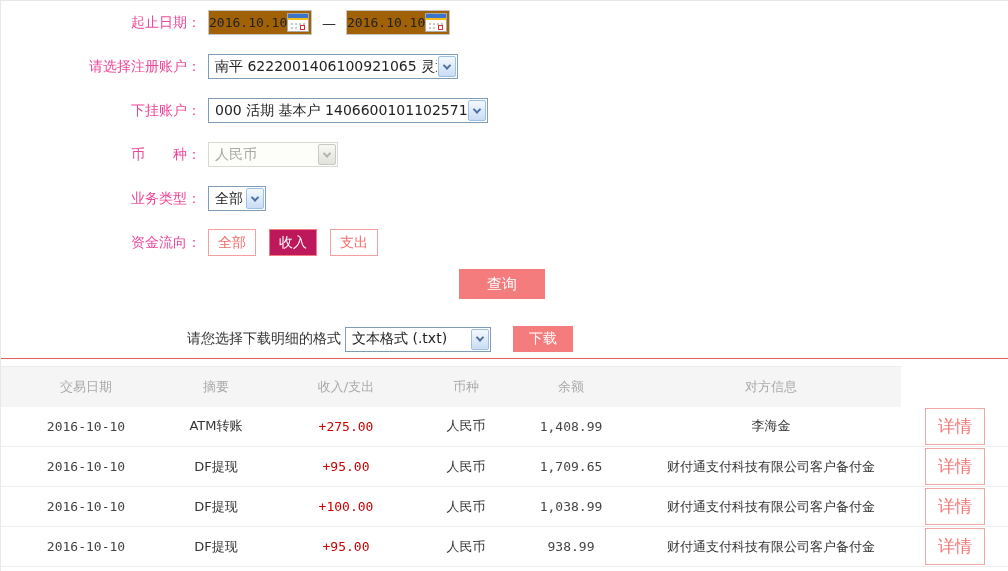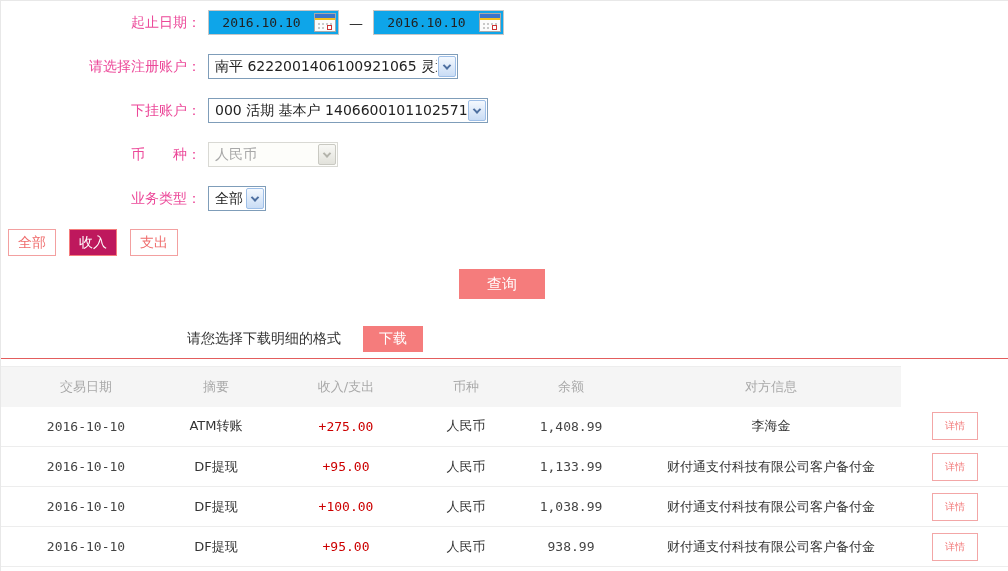--- a/index.html
+++ b/index.html
@@ -8,21 +8,21 @@
   .page { width:1008px; height:571px; border-left:1px solid #e8e8e8; border-top:1px solid #e8e8e8; background:#fff; }
 
   
   .form-area { padding-top:8px; }
   .form-row { display:flex; align-items:center; height:27px; margin-bottom:17px; }
   .form-row:last-child { margin-bottom:0; }
   .form-label { flex:0 0 200px; text-align:right; color:#ec4899; white-space:pre; }
   .ctrl { margin-left:7px; display:flex; align-items:center; }
 
   
-  .date-input { width:131px; height:25px; border:1px solid #c6c6c6; background:#0ea5e9; display:flex; align-items:center; }
+  .date-input { width:104px; height:25px; border:1px solid #c6c6c6; background:#a16207; display:flex; align-items:center; }
   .date-text { flex:1; text-align:center; font-family:"DejaVu Sans Mono","Liberation Mono",monospace; font-size:13px; color:#222; }
   .cal-icon { width:22px; height:19px; margin-right:2px; flex:0 0 22px; cursor:pointer; }
   .date-sep { margin:0 10px; color:#333; }
 
   
   .xp-select { height:25px; border:1px solid #7f9db9; background:#fff; display:inline-flex; align-items:center; cursor:pointer; }
   .xp-select .val { flex:1; padding:0 6px; white-space:nowrap; overflow:hidden; font-size:14px; color:#222; }
   .xp-arrow { width:18px; height:21px; margin:1px; border:1px solid #9ebfe8; border-radius:2px;
               background:linear-gradient(#f4f9fe,#c9dcf5); display:flex; align-items:center; justify-content:center; flex:0 0 18px; }
   .chev { width:6px; height:6px; border-right:2px solid #4d6fa0; border-bottom:2px solid #4d6fa0; transform:rotate(45deg) translate(-1px,-1px); }
@@ -58,21 +58,21 @@
 
   .red-line { margin-top:6px; border-top:1px solid #e35d5d; }
 
   
   table { margin-top:7px; width:100%; border-collapse:collapse; font-size:13px; table-layout:fixed;border-radius:21px; }
   thead th { height:40px; background:#f5f5f5; color:#a9a9a9; font-weight:normal; text-align:center; border-top:1px solid #ededed; }
   tbody td { height:40px; border-bottom:1px solid #ededed; text-align:center; color:#333; }
   td.num { font-family:"DejaVu Sans Mono","Liberation Mono",monospace; font-size:13px; color:#444; }
   td.amount { font-family:"DejaVu Sans Mono","Liberation Mono",monospace; color:#cc0000; }
   .detail-btn { display:inline-block; padding:6px 12px; background:#fff; border:1px solid #f3a6a6; color:#f27676;
-                font-size:10px; cursor:pointer; }
+                font-size:17px; cursor:pointer; }
 </style>
 </head>
 <body>
 
 <div class="page">
 
   <div class="form-area">
 
     <div class="form-row">
       <span class="form-label">起止日期：</span>
@@ -161,36 +161,43 @@
         <div class="xp-select w-biztype">
           <span class="val">全部</span>
           <span class="xp-arrow">
               <span class="chev"></span>
             </span>
         </div>
       </div>
     </div>
 
     <div class="form-row">
+      <span class="form-label">资金流向：</span>
       <div class="ctrl">
   <span class="fd-btn">全部</span>
 
   <span class="fd-btn active">收入</span>
 
   <span class="fd-btn">支出</span>
 </div>
     </div>
   </div>
 
   <div class="query-row">
     <div class="query-btn">查询</div>
   </div>
 
   <div class="download-row">
     <span class="dl-label">请您选择下载明细的格式</span>
+    <div class="xp-select w-format dl-select">
+      <span class="val">文本格式 (.txt)</span>
+      <span class="xp-arrow">
+          <span class="chev"></span>
+        </span>
+    </div>
     <div class="dl-btn">下载</div>
   </div>
 
   <div class="red-line"></div>
 
   <table>
     <colgroup>
       <col style="width:170px">
         <col style="width:90px">
         <col style="width:170px">
@@ -223,21 +230,21 @@
     <td class="num">1,408.99</td>
     <td>李海金</td>
     <td><span class="detail-btn">详情</span></td>
   </tr>
 
   <tr>
     <td class="num">2016-10-10</td>
     <td>DF提现</td>
     <td class="amount">+95.00</td>
     <td>人民币</td>
-    <td class="num">1,133.99</td>
+    <td class="num">1,709.65</td>
     <td>财付通支付科技有限公司客户备付金</td>
     <td><span class="detail-btn">详情</span></td>
   </tr>
 
   <tr>
     <td class="num">2016-10-10</td>
     <td>DF提现</td>
     <td class="amount">+100.00</td>
     <td>人民币</td>
     <td class="num">1,038.99</td>

